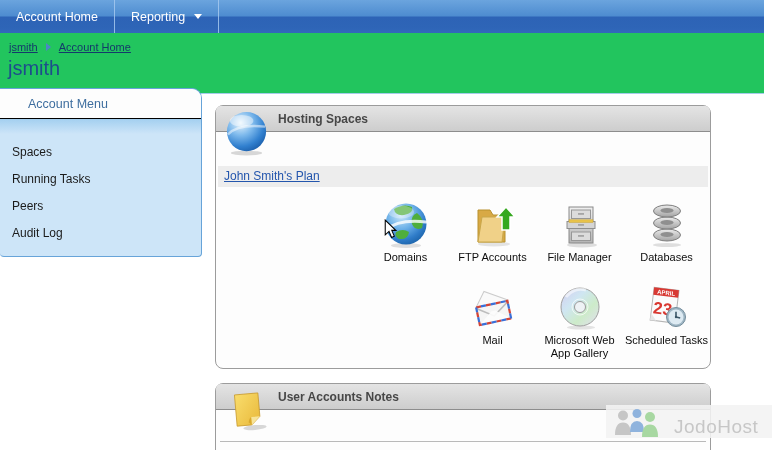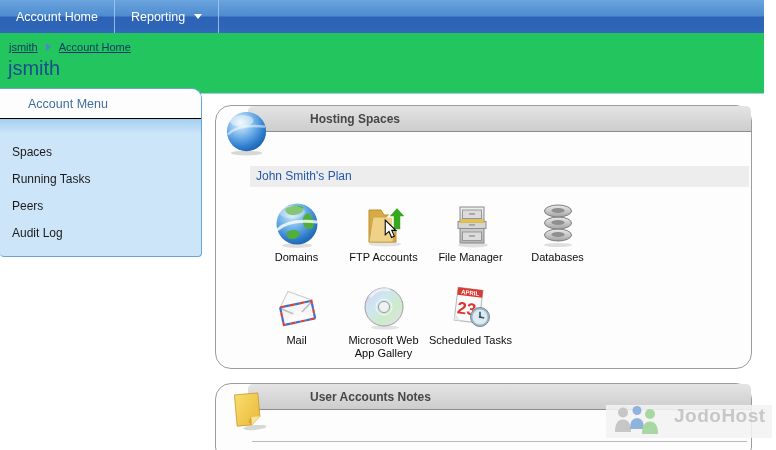--- a/index.html
+++ b/index.html
@@ -27,39 +27,39 @@
   
   .sidebar{position:absolute;left:0;top:88px;width:201px;border:1px solid #67a4d9;border-left:none;
     border-radius:0 10px 4px 4px;background:#cde5f8;overflow:hidden;z-index:2;}
   .sidebar-header{background:#fdfdfd;padding:8px 0 7px 28px;font-size:12.5px;color:#3e6e9f;
     border-bottom:1px solid #000000;}
   .sidebar-grad{height:15px;background:linear-gradient(180deg,#a3cff0,#cde5f8);}
   .sidebar-items{padding:5px 0 9px;}
   .sidebar-item{padding:6px 12px 7px;font-size:12px;color:#1b1b1b;cursor:pointer;}
 
   
-  .panel{position:absolute;left:215px;width:537px;background:#fdfdfd;border:1px solid #9c9c9c;
-    border-radius:16px;box-sizing:border-box;padding-left:32px;}
+  .panel{position:absolute;left:215px;width:496px;background:#fdfdfd;border:1px solid #9c9c9c;
+    border-radius:8px;box-sizing:border-box;}
   .panel-hosting{top:105px;height:264px;}
   .panel-notes{top:383px;height:80px;}
   .panel-header{height:25px;background:linear-gradient(180deg,#e4e4e4,#cdcdcd);
     border-bottom:1px solid #8d8d8d;border-radius:5px 5px 0 0;display:flex;align-items:center;
     padding-left:62px;font-weight:bold;font-size:12px;color:#474747;}
   .corner-icon{position:absolute;left:8px;top:4px;width:47px;height:47px;z-index:3;}
   .plan-row{margin:34px 2px 0;background:#ededed;padding:3px 6px 4px;font-size:12px;}
-  .plan-row a{color:#2456ad;cursor:pointer;}
-  .icon-row{display:flex;margin:14px 0 0 5px;}
+  .plan-row a{color:#2456ad;text-decoration:underline;cursor:pointer;}
+  .icon-row{display:flex;margin:14px 0 0 5px;justify-content:flex-end;}
   .icon-row.second{margin-top:20px;}
   .icon-cell{width:87px;text-align:center;font-size:11px;line-height:13px;color:#0c0c0c;cursor:pointer;}
   .icon-cell .glyph{display:block;width:48px;height:48px;margin:0 auto 2px;}
   .notes-line{margin:31px 4px 0;border-top:1px solid #b9b9b9;}
 
   
   .watermark{position:absolute;left:606px;top:405px;width:166px;height:33px;
-    background:rgba(242,242,242,.88);display:flex;align-items:flex-start;z-index:4;font-weight:bold;}
+    background:rgba(242,242,242,.88);display:flex;align-items:flex-end;z-index:4;}
   .watermark .glyph{width:56px;height:30px;margin-left:5px;}
   .watermark-text{font-size:19px;color:#c7c7c7;margin-left:7px;letter-spacing:.5px;}
 
   .cursor{position:absolute;left:384px;top:219px;width:13px;height:20px;z-index:6;}
 </style>
 </head>
 <body>
 
 <svg width="0" height="0" style="position:absolute" aria-hidden="true">
   <defs>

